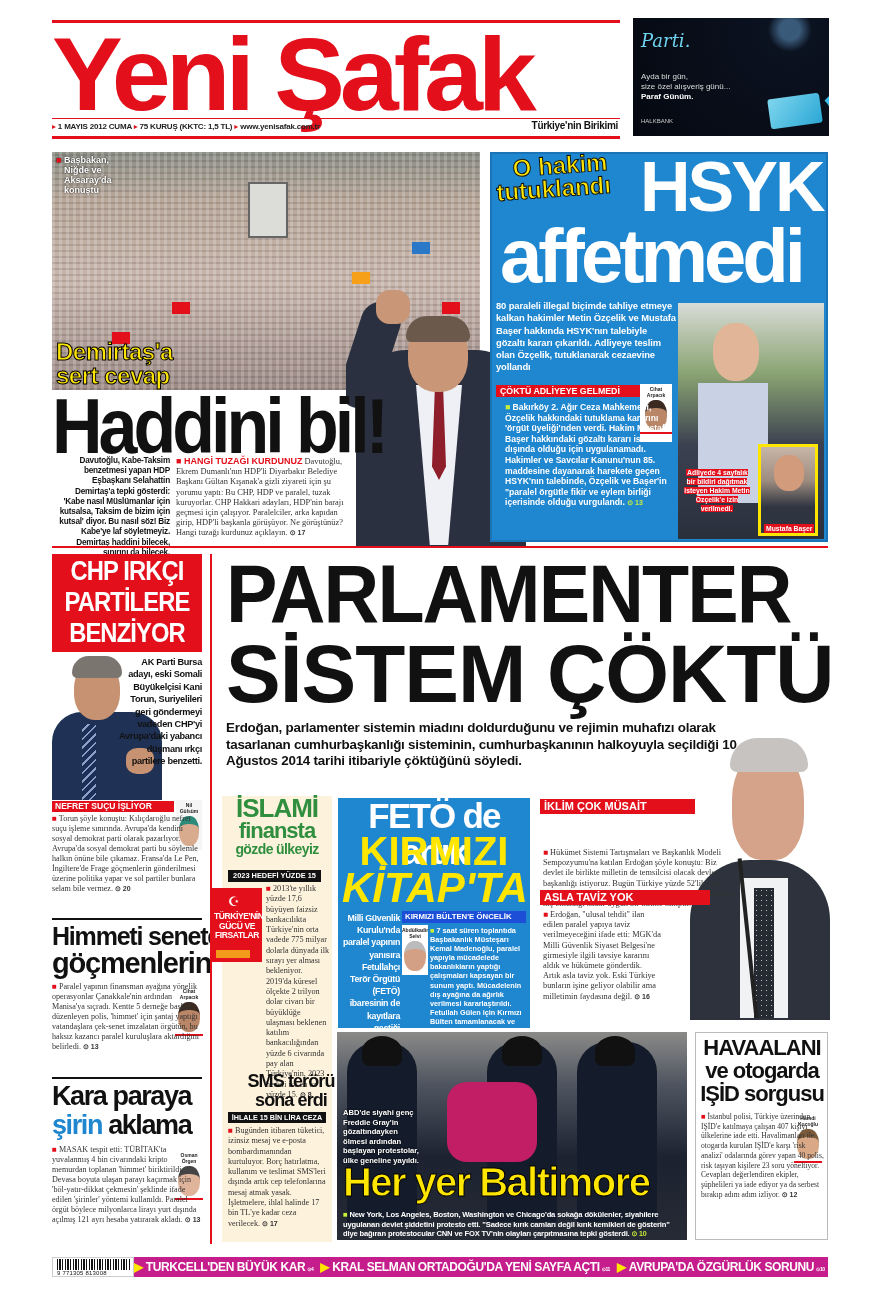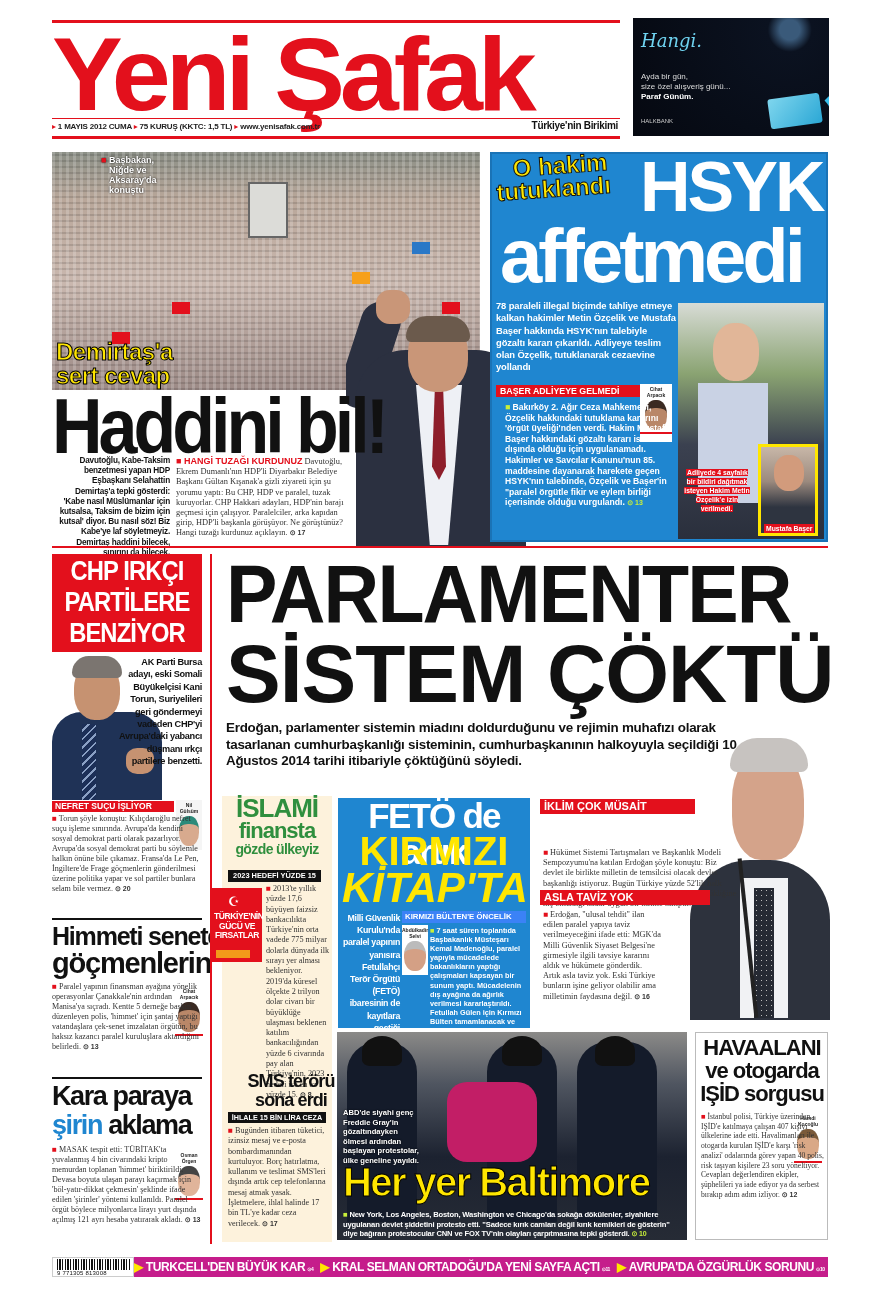--- a/index.html
+++ b/index.html
@@ -20,21 +20,21 @@
   #ad-box .copy b{color:#fff;}
   #ad-box .bank{position:absolute;left:8px;top:100px;font-size:6px;color:#ccc;}
   #ad-box .card{position:absolute;right:8px;bottom:10px;width:52px;height:30px;background:linear-gradient(135deg,#7fd6ee,#2ba7d5);border-radius:3px;transform:rotate(-8deg);}
   #ad-box .swoosh{position:absolute;right:-10px;bottom:-20px;width:70px;height:70px;border:6px solid #3bc0ec;border-radius:50%;border-left-color:transparent;border-top-color:transparent;}
   
   #rally-photo{left:52px;top:152px;width:428px;height:238px;background:
     repeating-linear-gradient(90deg,rgba(255,255,255,.18) 0 3px,transparent 3px 7px),
     repeating-linear-gradient(0deg,rgba(0,0,0,.12) 0 2px,transparent 2px 6px),
     linear-gradient(180deg,#8b8f86 0%,#b9a79a 20%,#c9b7ae 55%,#9c8a86 100%);overflow:hidden;}
   #rally-photo .flag{position:absolute;width:18px;height:12px;}
-  #rally-caption{left:56px;top:155px;font-size:9px;font-weight:700;line-height:10px;color:#fff;text-shadow:0 0 2px #000;padding-left:45px;}
+  #rally-caption{left:56px;top:155px;font-size:9px;font-weight:700;line-height:10px;color:#fff;text-shadow:0 0 2px #000;}
   #rally-caption .sq{color:#e3101c;}
   #yellow-kicker{left:56px;top:340px;font-size:24px;font-weight:900;line-height:24px;color:#ffe600;-webkit-text-stroke:1px #000;letter-spacing:-0.5px;}
   #pm-photo{left:346px;top:290px;width:182px;height:258px;overflow:hidden;}
   #pm-photo .suit{position:absolute;left:10px;top:60px;width:170px;height:200px;background:#2b3040;border-radius:50px 50px 0 0;}
   #pm-photo .shirt{position:absolute;left:70px;top:95px;width:46px;height:160px;background:#eef0f5;clip-path:polygon(0 0,100% 0,70% 100%,30% 100%);}
   #pm-photo .tie{position:absolute;left:86px;top:100px;width:14px;height:90px;background:#8e1e2a;clip-path:polygon(20% 0,80% 0,100% 85%,50% 100%,0 85%);}
   #pm-photo .head{position:absolute;left:62px;top:30px;width:60px;height:72px;background:#c99678;border-radius:45%;}
   #pm-photo .hair{position:absolute;left:60px;top:26px;width:64px;height:26px;background:#6b5a4c;border-radius:40px 40px 10px 10px;}
   #pm-photo .arm{position:absolute;left:4px;top:10px;width:40px;height:110px;background:#2b3040;transform:rotate(18deg);border-radius:20px;}
   #pm-photo .hand{position:absolute;left:30px;top:0px;width:34px;height:34px;background:#c99678;border-radius:40%;}
@@ -119,21 +119,21 @@
   #islami-body .indent{padding-left:40px;}
   #sms-title{left:239px;top:1072px;width:104px;font-size:18px;font-weight:900;line-height:19px;letter-spacing:-0.9px;text-align:center;}
   #sms-sub{left:228px;top:1112px;width:98px;height:11px;background:#111;color:#fff;font-size:7.2px;font-weight:700;text-align:center;line-height:11px;}
   #sms-body{left:228px;top:1126px;width:100px;font-size:8.2px;line-height:10.3px;color:#333;}
   
   #feto-box{left:338px;top:798px;width:192px;height:230px;background:#1f86d0;}
   #feto-t1{left:342px;top:798px;width:184px;text-align:center;color:#fff;font-size:35px;font-weight:900;line-height:36px;letter-spacing:-1.8px;}
   #feto-t2{left:342px;top:832px;width:184px;text-align:center;color:#ffe600;font-size:40px;font-weight:900;line-height:38px;letter-spacing:0px;}
   #feto-t3{left:342px;top:868px;width:184px;text-align:center;color:#ffe600;font-size:42px;font-weight:900;line-height:40px;font-style:italic;}
   #feto-left{left:340px;top:912px;width:60px;font-size:8.8px;font-weight:700;line-height:12.2px;color:#fff;text-align:right;letter-spacing:-0.3px;}
-  #feto-sub{left:402px;top:911px;width:124px;height:12px;background:#3b82f6;color:#fff;font-size:7.8px;font-weight:700;line-height:12px;padding-left:3px;}
+  #feto-sub{left:402px;top:911px;width:124px;height:12px;background:#1d4ed8;color:#fff;font-size:7.8px;font-weight:700;line-height:12px;padding-left:3px;}
   #feto-thumb{left:402px;top:925px;width:26px;height:50px;background:#fff;}
   #feto-body{left:402px;top:924px;width:124px;font-size:7.3px;font-weight:700;line-height:9.1px;color:#fff;}
   #feto-body .ind{padding-left:28px;}
   #feto-body .sq{color:#c8ef3a;}
   
   #iklim-sub{left:540px;top:799px;width:155px;height:15px;background:#e3101c;color:#fff;font-size:11px;font-weight:700;line-height:15px;padding-left:4px;}
   #iklim-body{left:543px;top:848px;width:195px;font-size:8.3px;line-height:10.2px;color:#333;}
   #taviz-sub{left:540px;top:890px;width:170px;height:15px;background:#e3101c;color:#fff;font-size:11px;font-weight:700;line-height:15px;padding-left:4px;}
   #taviz-body{left:543px;top:910px;width:118px;font-size:8.3px;line-height:10.2px;color:#333;}
   
@@ -170,21 +170,21 @@
   <span>1 MAYIS 2012 CUMA</span>
   <span class="tri">▸</span>
   <span style="font-weight:700;">75 KURUŞ (KKTC: 1,5 TL)</span>
   <span class="tri">▸</span>
   <span>www.yenisafak.com.tr</span>
 </div>
 <div class="abs" id="slogan">Türkiye'nin Birikimi</div>
 <div class="abs redrule" style="left:52px;top:136px;width:568px;height:3px;"></div>
 
 <div class="abs" id="ad-box">
-  <div class="brand">Hangi.</div>
+  <div class="brand">Parti.</div>
   <div class="copy">
     <div>Ayda bir gün,</div>
     <div>size özel alışveriş günü...</div>
     <b>Paraf Günüm.</b>
   </div>
   <div class="bank">HALKBANK</div>
   <div class="swoosh"></div>
   <div class="card"></div>
 </div>
 
@@ -221,22 +221,22 @@
   <span class="pgref">⊙ <span>17</span></span>
 </div>
 
 <div class="abs" id="hsyk-box"></div>
 <div class="abs" id="hsyk-title1">HSYK</div>
 <div class="abs" id="hsyk-title2">affetmedi</div>
 <div class="abs" id="hsyk-kicker">
   <div style="padding-left:18px;">O hakim</div>
   <div>tutuklandı</div>
 </div>
-<div class="abs" id="hsyk-lead">78 paraleli illegal biçimde tahliye etmeye kalkan hakimler Metin Özçelik ve Mustafa Başer hakkında HSYK'nın talebiyle gözaltı kararı çıkarıldı. Adliyeye teslim olan Özçelik, tutuklanarak cezaevine yollandı</div>
-<div class="abs" id="hsyk-sub">BAŞER ADLİYEYE GELMEDİ</div>
+<div class="abs" id="hsyk-lead">80 paraleli illegal biçimde tahliye etmeye kalkan hakimler Metin Özçelik ve Mustafa Başer hakkında HSYK'nın talebiyle gözaltı kararı çıkarıldı. Adliyeye teslim olan Özçelik, tutuklanarak cezaevine yollandı</div>
+<div class="abs" id="hsyk-sub">ÇÖKTÜ ADLİYEYE GELMEDİ</div>
 <div class="abs" id="arpacik-thumb">
   <div class="thumb-name">Cihat Arpacık</div>
   <div class="thumb-face"></div>
   <div class="thumb-bar"></div>
 </div>
 <div class="abs" id="hsyk-body" style="text-align:left;">
   <span class="sq">■ </span><span>Bakırköy 2. Ağır Ceza Mahkemesi, Özçelik hakkındaki tutuklama kararını 'örgüt üyeliği'nden verdi. Hakim Mustafa Başer hakkındaki gözaltı kararı ise il dışında olduğu için uygulanamadı. Hakimler ve Savcılar Kanunu'nun 85. maddesine dayanarak harekete geçen HSYK'nın talebinde, Özçelik ve Başer'in "paralel örgütle fikir ve eylem birliği içerisinde olduğu vurgulandı.</span>
   <span class="pgref pg">⊙ <span>13</span></span>
 </div>
 <div class="abs" id="judge-photo">

